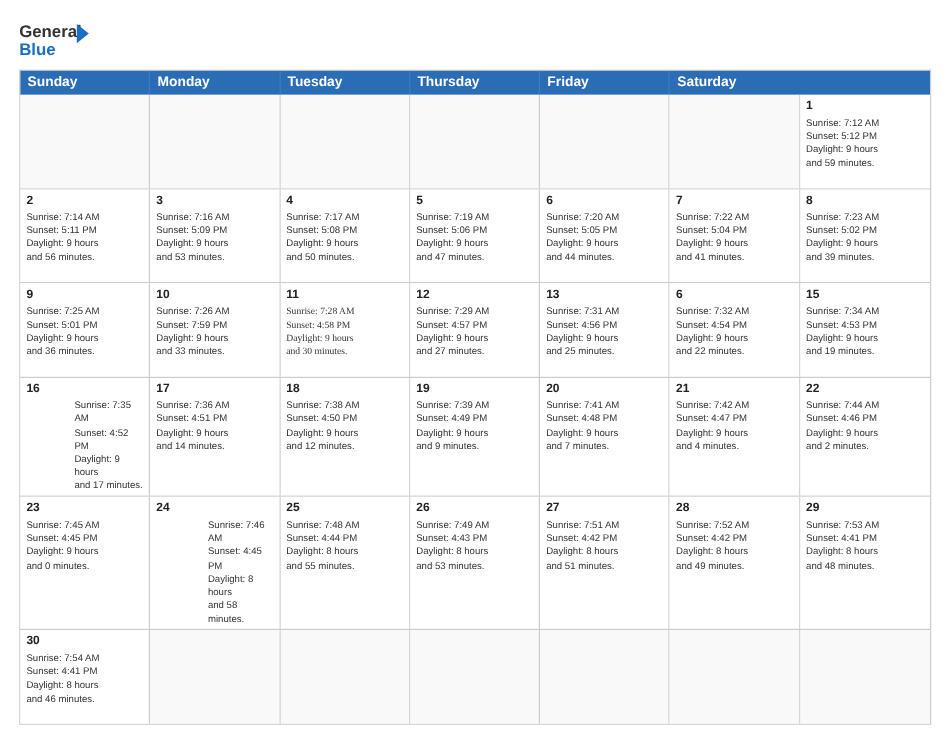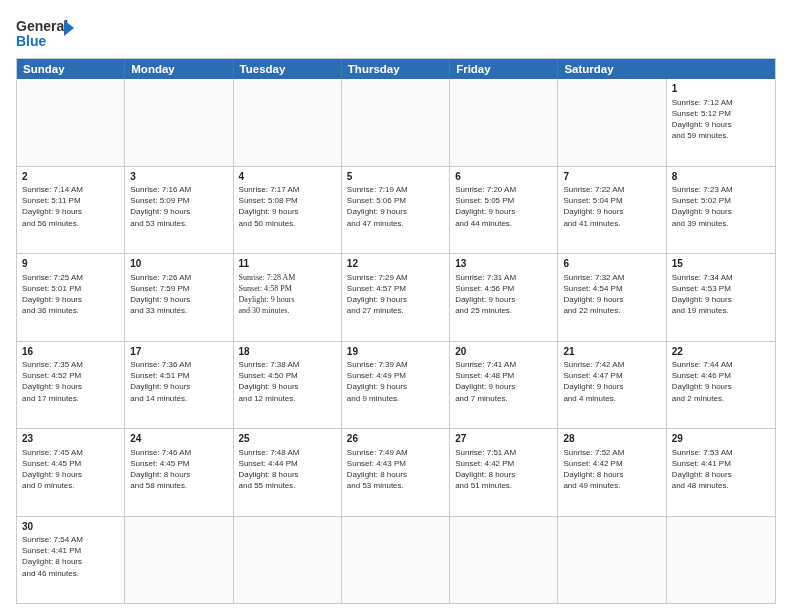--- a/index.html
+++ b/index.html
@@ -239,21 +239,21 @@
             <span class="day-num">15</span>
             <div class="cell-info" style="white-space: pre-line;">Sunrise: 7:34 AM
 Sunset: 4:53 PM
 Daylight: 9 hours
 and 19 minutes.</div>
           </div>
         </div>
         <div class="cal-row">
           <div class="cal-cell">
             <span class="day-num">16</span>
-            <div class="cell-info" style="white-space: pre-line;">Sunrise: 7:35 AM
+            <div class="cell-info" style="white-space: pre-line; margin-left: 40px;">Sunrise: 7:35 AM
 Sunset: 4:52 PM
 Daylight: 9 hours
 and 17 minutes.</div>
           </div>
           <div class="cal-cell">
             <span class="day-num">17</span>
             <div class="cell-info" style="white-space: pre-line;">Sunrise: 7:36 AM
 Sunset: 4:51 PM
 Daylight: 9 hours
 and 14 minutes.</div>
@@ -297,21 +297,21 @@
         <div class="cal-row">
           <div class="cal-cell">
             <span class="day-num">23</span>
             <div class="cell-info" style="white-space: pre-line;">Sunrise: 7:45 AM
 Sunset: 4:45 PM
 Daylight: 9 hours
 and 0 minutes.</div>
           </div>
           <div class="cal-cell">
             <span class="day-num">24</span>
-            <div class="cell-info" style="white-space: pre-line;">Sunrise: 7:46 AM
+            <div class="cell-info" style="white-space: pre-line; margin-left: 43px;">Sunrise: 7:46 AM
 Sunset: 4:45 PM
 Daylight: 8 hours
 and 58 minutes.</div>
           </div>
           <div class="cal-cell">
             <span class="day-num">25</span>
             <div class="cell-info" style="white-space: pre-line;">Sunrise: 7:48 AM
 Sunset: 4:44 PM
 Daylight: 8 hours
 and 55 minutes.</div>

